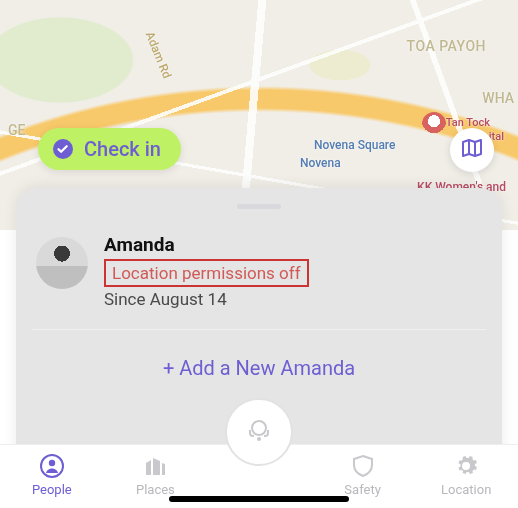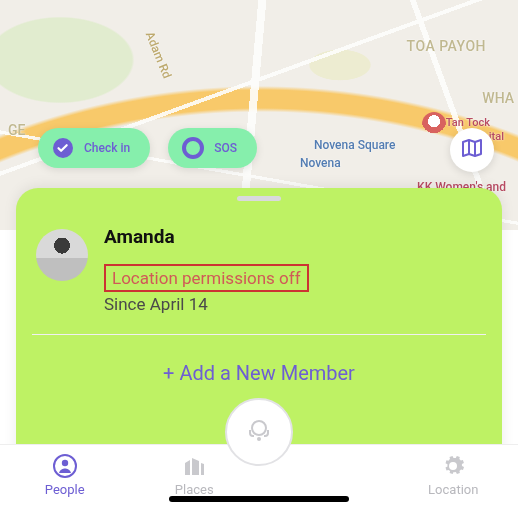--- a/index.html
+++ b/index.html
@@ -57,25 +57,25 @@
     position: absolute;
     top: 128px; left: 38px;
     display: flex;
     gap: 18px;
     align-items: center;
   }
   .pill {
     display: flex;
     align-items: center;
     gap: 10px;
-    background: #86efac;
+    background: #bef264;
     border-radius: 22px;
     padding: 9px 20px 9px 14px;
     box-shadow: 0 2px 8px rgba(0,0,0,.10);
-    font-size: 12px;
+    font-size: 20px;
     color: #6d5ed3;
     font-weight: 500;
     cursor: pointer;
   }
   .pill svg { display:block; }
 
   .map-toggle {
     position:absolute;
     top:128px; right:24px;
     width:44px;height:44px;border-radius:50%;
@@ -83,25 +83,25 @@
     box-shadow:0 2px 8px rgba(0,0,0,.12);
     display:flex;align-items:center;justify-content:center;
     cursor:pointer;
   }
 
   
   .sheet {
     position:absolute;
     left:16px; right:16px; top:188px;
     bottom:0;
-    background:#bef264;
+    background:#e5e5e5;
     border-top-left-radius:22px;
     border-top-right-radius:22px;
     box-shadow:0 -2px 14px rgba(0,0,0,.08);
-    padding: 8px 16px 0 16px;
+    padding: 16px 16px 0 16px;
   }
   .grabber {
     width:44px;height:5px;border-radius:3px;background:#d9d9dd;
     margin:0 auto 20px auto;
   }
   .member {
     display:flex;
     align-items:flex-start;
     gap:16px;
     padding: 4px 4px 20px 4px;
@@ -114,21 +114,21 @@
       radial-gradient(circle 8px at 50% 32%, #3a3a3a 0 8px, transparent 8px),
       linear-gradient(#d9d9d9 0 55%, #bfbfbf 55% 100%);
     flex:0 0 52px;
     margin-top:4px;
     overflow:hidden;
   }
   .member-name { font-weight:700; font-size:19px; color:#111; }
   .member-warn {
     color:#d05a57; font-size:17px;
     border:2px solid #c33; padding:2px 6px; display:inline-block;
-    margin-top:16px;
+    margin-top:3px;
   }
   .member-since { color:#4a4a4a; font-size:17px; margin-top:2px; }
 
   .add-member {
     text-align:center;
     padding: 26px 0 30px 0;
     color:#6d5ed3;
     font-size:20px;
     cursor:pointer;
   }
@@ -188,52 +188,44 @@
   <div class="pill-row">
     <div class="pill">
       <span>
         <svg width="22" height="22" viewBox="0 0 22 22">
             <circle cx="11" cy="11" r="10" fill="#6d5ed3"></circle>
             <path d="M6.5 11.2l2.6 2.6 5.6-5.6" stroke="#fff" stroke-width="2.2" fill="none" stroke-linecap="round" stroke-linejoin="round"></path>
           </svg>
       </span>
       <span>Check in</span>
     </div>
-    <div class="pill">
-      <span>
-        <svg width="22" height="22" viewBox="0 0 22 22">
-            <circle cx="11" cy="11" r="9" fill="none" stroke="#6d5ed3" stroke-width="4"></circle>
-          </svg>
-      </span>
-      <span>SOS</span>
-    </div>
   </div>
 
   <div class="map-toggle">
     <span>
       <svg width="24" height="24" viewBox="0 0 24 24">
           <path d="M3 6l6-2 6 2 6-2v14l-6 2-6-2-6 2V6z" fill="none" stroke="#6d5ed3" stroke-width="2" stroke-linejoin="round"></path>
           <path d="M9 4v14M15 6v14" stroke="#6d5ed3" stroke-width="2"></path>
         </svg>
     </span>
   </div>
 
   <div class="sheet">
     <div class="grabber"></div>
 
     <div class="member">
       <div class="avatar"></div>
       <div>
         <div class="member-name">Amanda</div>
         <div class="member-warn">Location permissions off</div>
-        <div class="member-since">Since April 14</div>
+        <div class="member-since">Since August 14</div>
       </div>
     </div>
 
-    <div class="add-member">+ Add a New Member</div>
+    <div class="add-member">+ Add a New Amanda</div>
   </div>
 
   <div class="tabbar">
     <div class="tab active">
       <span>
         <svg width="26" height="26" viewBox="0 0 26 26">
             <circle cx="13" cy="13" r="11" fill="none" stroke="#6d5ed3" stroke-width="2"></circle>
             <circle cx="13" cy="10" r="3.2" fill="#6d5ed3"></circle>
             <path d="M7 20c1-3.5 4-4.5 6-4.5s5 1 6 4.5" fill="#6d5ed3"></path>
           </svg>
@@ -246,20 +238,28 @@
             <path d="M4 22V10l5-3v15H4zm7 0V5l7 3v14h-7zm9 0V10l3 1v11h-3z"></path>
           </svg>
       </span>
       <span>Places</span>
     </div>
     <div class="tab" style="visibility:hidden">
         <span>.</span>
       </div>
     <div class="tab">
       <span>
+        <svg width="26" height="26" viewBox="0 0 26 26">
+            <path d="M13 3l9 3v6c0 5-4 9-9 11C8 21 4 17 4 12V6l9-3z" fill="none" stroke="#c9c9cd" stroke-width="2"></path>
+          </svg>
+      </span>
+      <span>Safety</span>
+    </div>
+    <div class="tab">
+      <span>
         <svg width="26" height="26" viewBox="0 0 26 26" fill="#c9c9cd">
             <path d="M13 9a4 4 0 100 8 4 4 0 000-8zm9 4l2 1-1 3-2-.5a9 9 0 01-1.6 1.6l.5 2-3 1-1-2a9 9 0 01-2.3 0l-1 2-3-1 .5-2A9 9 0 018.5 17L6.5 17.5l-1-3 2-1a9 9 0 010-2.3l-2-1 1-3 2 .5A9 9 0 0110 6l-.5-2 3-1 1 2a9 9 0 012.3 0l1-2 3 1-.5 2a9 9 0 011.6 1.6l2-.5 1 3-2 1a9 9 0 010 2.3z"></path>
           </svg>
       </span>
       <span>Location</span>
     </div>
 
     <div class="center-fab">
       <span>
         <svg width="34" height="34" viewBox="0 0 34 34" fill="none" stroke="#c9c9cd" stroke-width="2">

